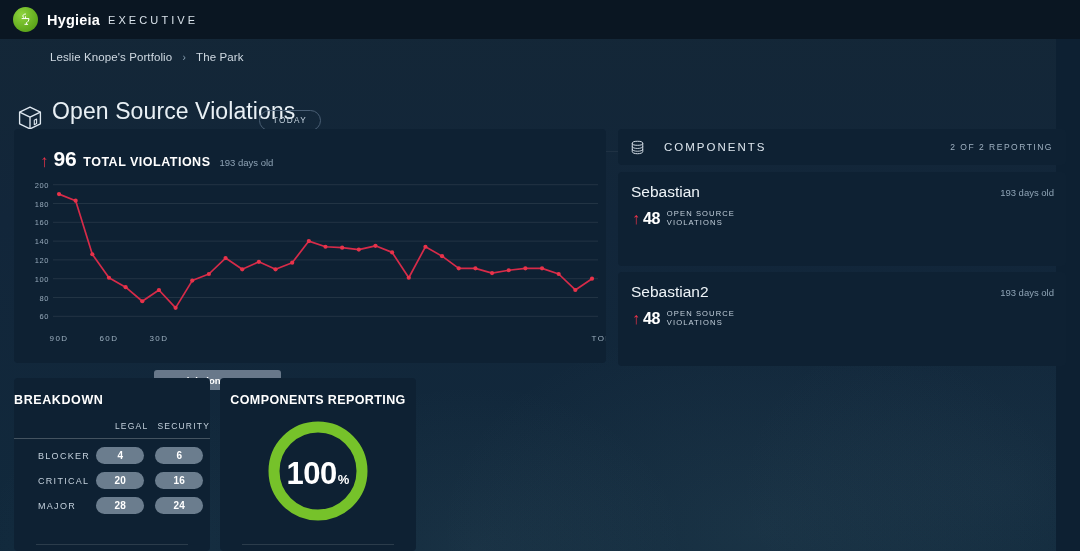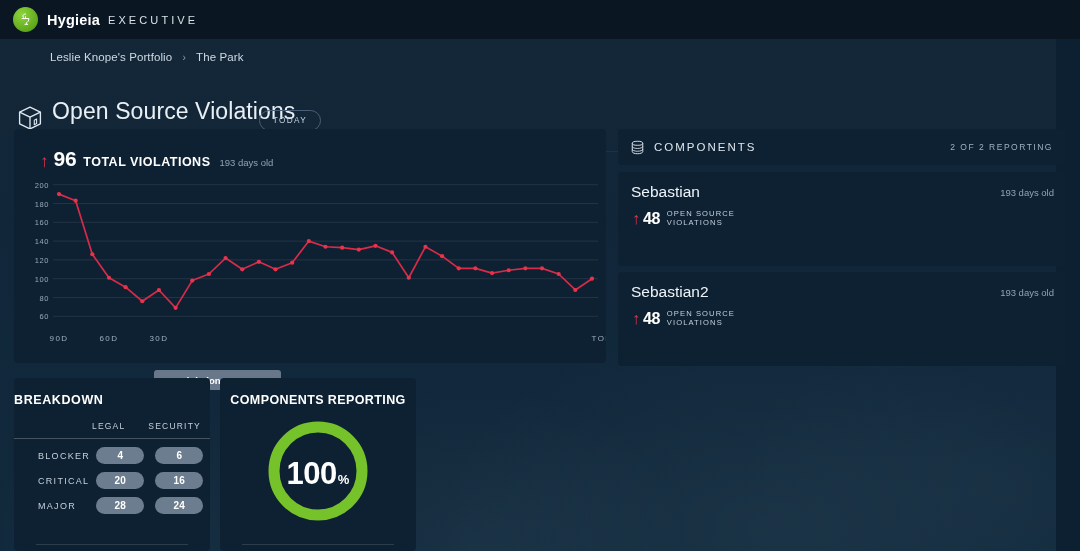--- a/index.html
+++ b/index.html
@@ -60,39 +60,39 @@
   .tooltip {
     position: absolute; left: 140px; top: 241px; height: 20px; padding: 0 9px;
     background: #68788a; border-radius: 3px; display: flex; align-items: center;
     font-size: 9.5px; color: #dfe7ee; white-space: nowrap;
   }
   .tooltip b { color: #ffffff; font-weight: bold; margin-right: 3px; }
 
   
   #components-panel { left: 618px; top: 129px; width: 448px; height: 36px; display: flex; align-items: center; }
   .cmp-hdr-icon { margin-left: 12px; width: 15px; height: 15px; flex: 0 0 auto; }
-  .cmp-hdr-title { margin-left: 9px; color: #dde6ee; font-size: 11.5px; letter-spacing: 2.0px; }
+  .cmp-hdr-title { margin-left: 19px; color: #dde6ee; font-size: 11.5px; letter-spacing: 2.0px; }
   .cmp-hdr-right { position: absolute; right: 13px; color: #9fb1c1; font-size: 8.5px; letter-spacing: 1.5px; }
 
   .cmp-card { position: absolute; left: 618px; width: 448px; height: 94px; background: #0e2133; border-radius: 4px; }
   .cmp-card.one { top: 172px; }
   .cmp-card.two { top: 272px; }
   .cmp-name { position: absolute; left: 13px; top: 11px; color: #eef4f8; font-size: 15.5px; font-weight: 400; }
   .cmp-age { position: absolute; right: 12px; top: 15px; color: #8ea3b5; font-size: 9.5px; }
   .cmp-metric { position: absolute; left: 14px; top: 38px; display: flex; align-items: center; }
   .cmp-arrow { color: #e8334a; font-size: 16px; line-height: 1; margin-right: 3px; }
   .cmp-num { color: #ffffff; font-size: 16px; font-weight: bold; letter-spacing: -.5px; }
   .cmp-unit { margin-left: 7px; line-height: 1.18; }
   .cmp-unit div { color: #c3d0dc; font-size: 7.6px; letter-spacing: 1.1px; font-weight: normal; }
 
   
   #breakdown-panel { left: 14px; top: 378px; width: 196px; height: 173px; }
   .bd-title { text-align: left; margin-top: 15px; color: #ffffff; font-size: 12.5px; font-weight: bold; letter-spacing: .6px; }
   .bd-table { margin-top: 14px; width: 100%; border-collapse: collapse; }
-  .bd-table th { font-size: 8.5px; color: #c3d0dc; letter-spacing: 1.2px; font-weight: 400; padding-bottom: 7px; text-align: left; }
+  .bd-table th { font-size: 8.5px; color: #c3d0dc; letter-spacing: 1.2px; font-weight: 400; padding-bottom: 7px; text-align: right; }
   .bd-table th.rowhdr { width: 78px; }
   .bd-table thead tr { border-bottom: 1px solid rgba(255,255,255,0.12); }
   .bd-table td { padding-top: 8px; }
   .bd-rowlabel { font-size: 9px; color: #c3d0dc; letter-spacing: 1.3px; padding-left: 24px; }
   .pill {
     display: block; margin: 0 auto; width: 48px; height: 17px; border-radius: 9px;
     background: #6b7d8e; color: #ffffff; font-size: 10px; font-weight: bold;
     line-height: 17px; text-align: center;
   }
   .bd-footrule { position: absolute; left: 22px; bottom: 6px; width: 152px; height: 1px; background: rgba(255,255,255,0.12); }

